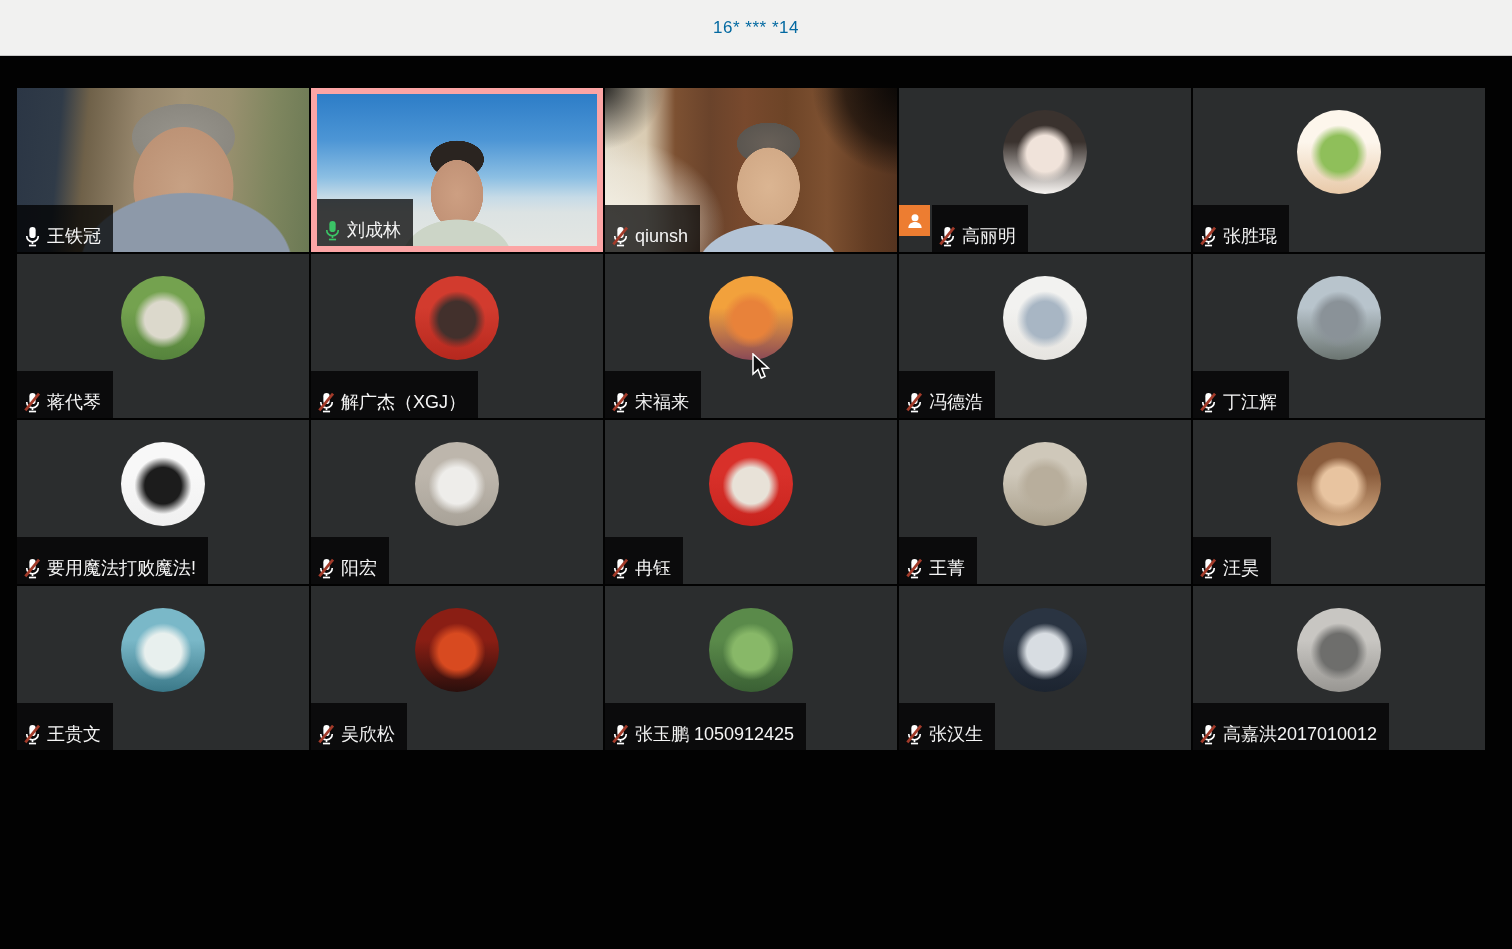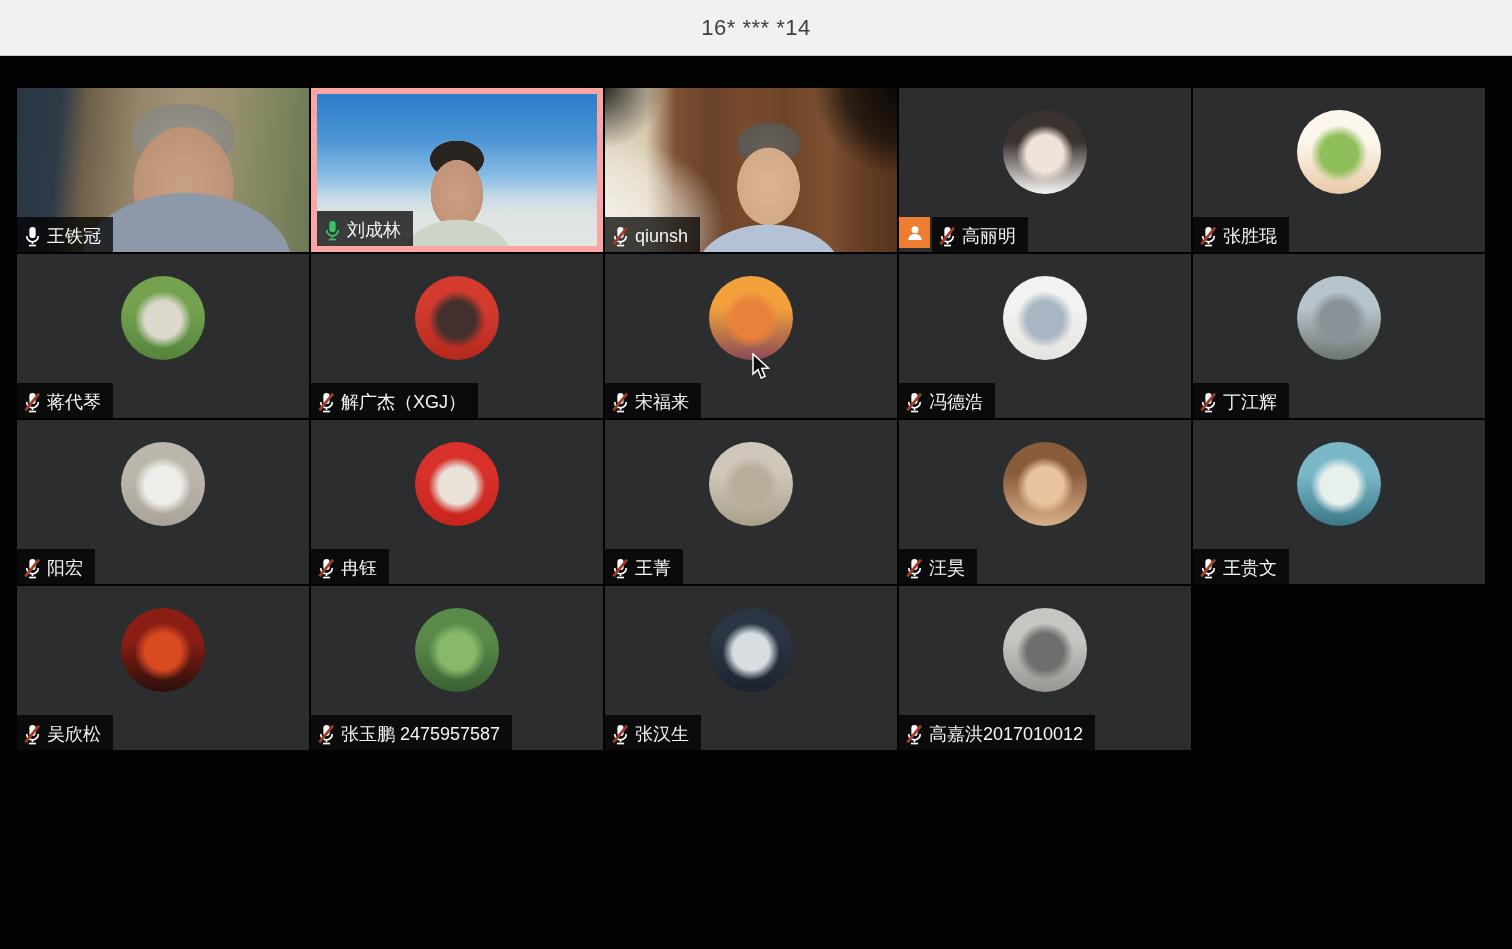--- a/index.html
+++ b/index.html
@@ -6,21 +6,21 @@
   body{
     width:1512px;height:949px;overflow:hidden;background:#020202;
     font-family:"Liberation Sans","DejaVu Sans",sans-serif;position:relative;
   }
   
   .titlebar{
     position:absolute;left:0;top:0;width:1512px;height:55px;
     background:#f1f1f0;border-bottom:1px solid #c9c9c9;
     display:flex;align-items:center;justify-content:center;
   }
-  .titlebar span{font-size:22px;color:#404040;letter-spacing:.5px;}
+  .titlebar span{font-size:17px;color:#0369a1;letter-spacing:.5px;}
   
   .grid{
     position:absolute;left:17px;top:88px;
     display:grid;grid-template-columns:repeat(5,292px);grid-auto-rows:164px;gap:2px;
   }
   .tile{
     position:relative;background:#2b2d2e;overflow:hidden;box-sizing:border-box;
   }
   .tile.active{border:6px solid #fca5a5;}
   .video{position:absolute;inset:0;}
@@ -49,21 +49,21 @@
     border-radius:50%;background:#888;
   }
   
   .label-row{position:absolute;left:0;bottom:0;display:flex;align-items:stretch;z-index:3;}
   .badge{
     width:31px;height:31px;background:#ed7d31;display:flex;align-items:center;justify-content:center;
     margin-right:2px;flex:none;
   }
   .name-pill{
     background:rgba(0,0,0,.74);display:flex;align-items:center;gap:6px;
-    padding:4px 12px 0 7px;height:31px;
+    padding:16px 12px 0 7px;height:31px;
   }
   .name-text{color:#f5f5f5;font-size:18px;white-space:nowrap;line-height:31px;}
   .mic{display:flex;align-items:center;color:#ffffff;}
   .mic-speaking{color:#3bc466;}
   .mic svg .slash{display:none;}
   .mic-muted svg .slash{display:inline;}
   
   .cursor{position:absolute;left:750px;top:353px;z-index:9;}
 </style>
 </head>
@@ -264,20 +264,39 @@
             <line x1="4.6" y1="18.6" x2="11.4" y2="18.6" stroke="currentColor" stroke-width="1.6"></line>
             <line class="slash" x1="1.2" y1="17.5" x2="14.2" y2="1.5" stroke="#a33b2a" stroke-width="2.6"></line>
           </svg>
         </span>
         <span class="name-text">丁江辉</span>
       </span>
     </div>
   </div>
     <div class="tile">
 
+    <div class="avatar" style="background: radial-gradient(circle at 50% 52%, rgb(28, 28, 28) 0%, rgb(28, 28, 28) 30%, rgba(0, 0, 0, 0) 47%), linear-gradient(rgb(248, 248, 248) 0%, rgb(248, 248, 248) 38%, rgb(240, 240, 240) 100%);"></div>
+    <div class="label-row">
+
+      <span class="name-pill">
+        <span class="mic mic-muted">
+          <svg width="17" height="21" viewBox="0 0 16 20">
+            <rect x="5" y="1" width="6" height="10.5" rx="3" fill="currentColor"></rect>
+            <path d="M2.5 9.5 a5.5 5.5 0 0 0 11 0" fill="none" stroke="currentColor" stroke-width="1.6"></path>
+            <line x1="8" y1="15" x2="8" y2="17.3" stroke="currentColor" stroke-width="1.6"></line>
+            <line x1="4.6" y1="18.6" x2="11.4" y2="18.6" stroke="currentColor" stroke-width="1.6"></line>
+            <line class="slash" x1="1.2" y1="17.5" x2="14.2" y2="1.5" stroke="#a33b2a" stroke-width="2.6"></line>
+          </svg>
+        </span>
+        <span class="name-text">要用魔法打败魔法!</span>
+      </span>
+    </div>
+  </div>
+    <div class="tile">
+
     <div class="avatar" style="background: radial-gradient(circle at 50% 52%, rgb(238, 237, 234) 0%, rgb(238, 237, 234) 30%, rgba(0, 0, 0, 0) 47%), linear-gradient(rgb(189, 182, 172) 0%, rgb(189, 182, 172) 38%, rgb(168, 162, 152) 100%);"></div>
     <div class="label-row">
 
       <span class="name-pill">
         <span class="mic mic-muted">
           <svg width="17" height="21" viewBox="0 0 16 20">
             <rect x="5" y="1" width="6" height="10.5" rx="3" fill="currentColor"></rect>
             <path d="M2.5 9.5 a5.5 5.5 0 0 0 11 0" fill="none" stroke="currentColor" stroke-width="1.6"></path>
             <line x1="8" y1="15" x2="8" y2="17.3" stroke="currentColor" stroke-width="1.6"></line>
             <line x1="4.6" y1="18.6" x2="11.4" y2="18.6" stroke="currentColor" stroke-width="1.6"></line>
@@ -391,21 +410,21 @@
       <span class="name-pill">
         <span class="mic mic-muted">
           <svg width="17" height="21" viewBox="0 0 16 20">
             <rect x="5" y="1" width="6" height="10.5" rx="3" fill="currentColor"></rect>
             <path d="M2.5 9.5 a5.5 5.5 0 0 0 11 0" fill="none" stroke="currentColor" stroke-width="1.6"></path>
             <line x1="8" y1="15" x2="8" y2="17.3" stroke="currentColor" stroke-width="1.6"></line>
             <line x1="4.6" y1="18.6" x2="11.4" y2="18.6" stroke="currentColor" stroke-width="1.6"></line>
             <line class="slash" x1="1.2" y1="17.5" x2="14.2" y2="1.5" stroke="#a33b2a" stroke-width="2.6"></line>
           </svg>
         </span>
-        <span class="name-text">张玉鹏 2475957587</span>
+        <span class="name-text">张玉鹏 1050912425</span>
       </span>
     </div>
   </div>
     <div class="tile">
 
     <div class="avatar" style="background: radial-gradient(circle at 50% 52%, rgb(216, 221, 226) 0%, rgb(216, 221, 226) 30%, rgba(0, 0, 0, 0) 47%), linear-gradient(rgb(42, 52, 66) 0%, rgb(42, 52, 66) 38%, rgb(28, 36, 48) 100%);"></div>
     <div class="label-row">
 
       <span class="name-pill">
         <span class="mic mic-muted">

